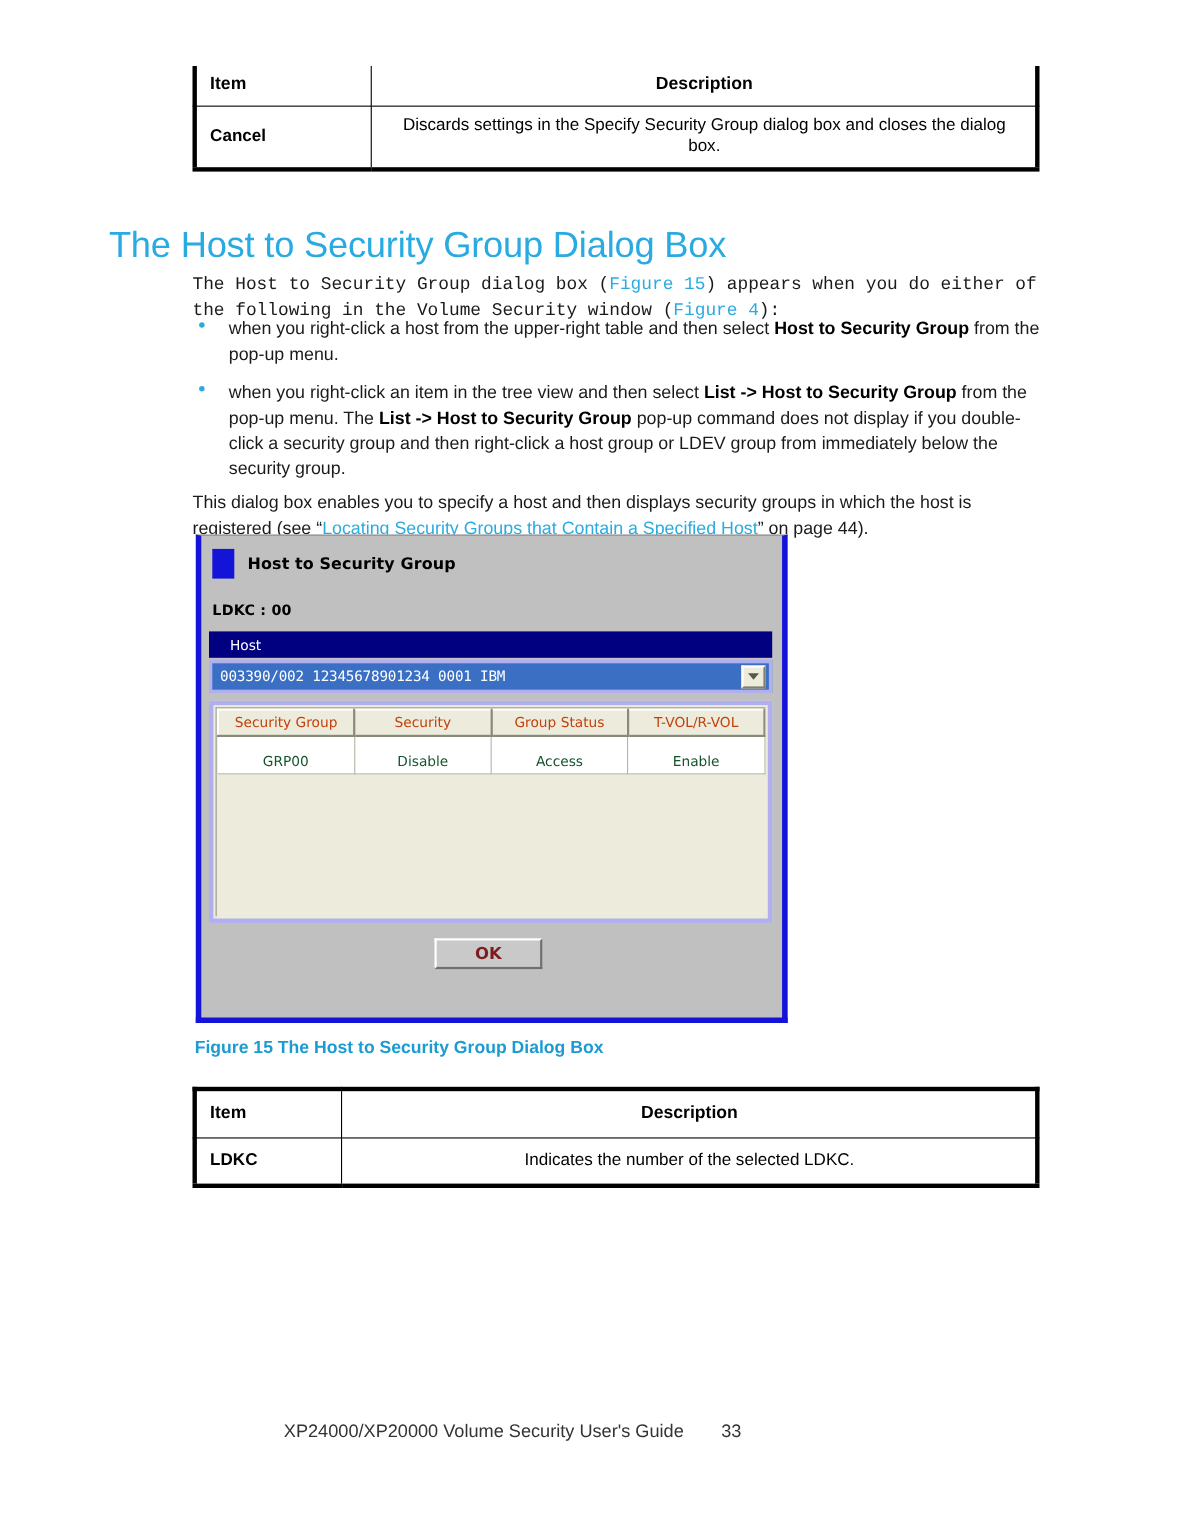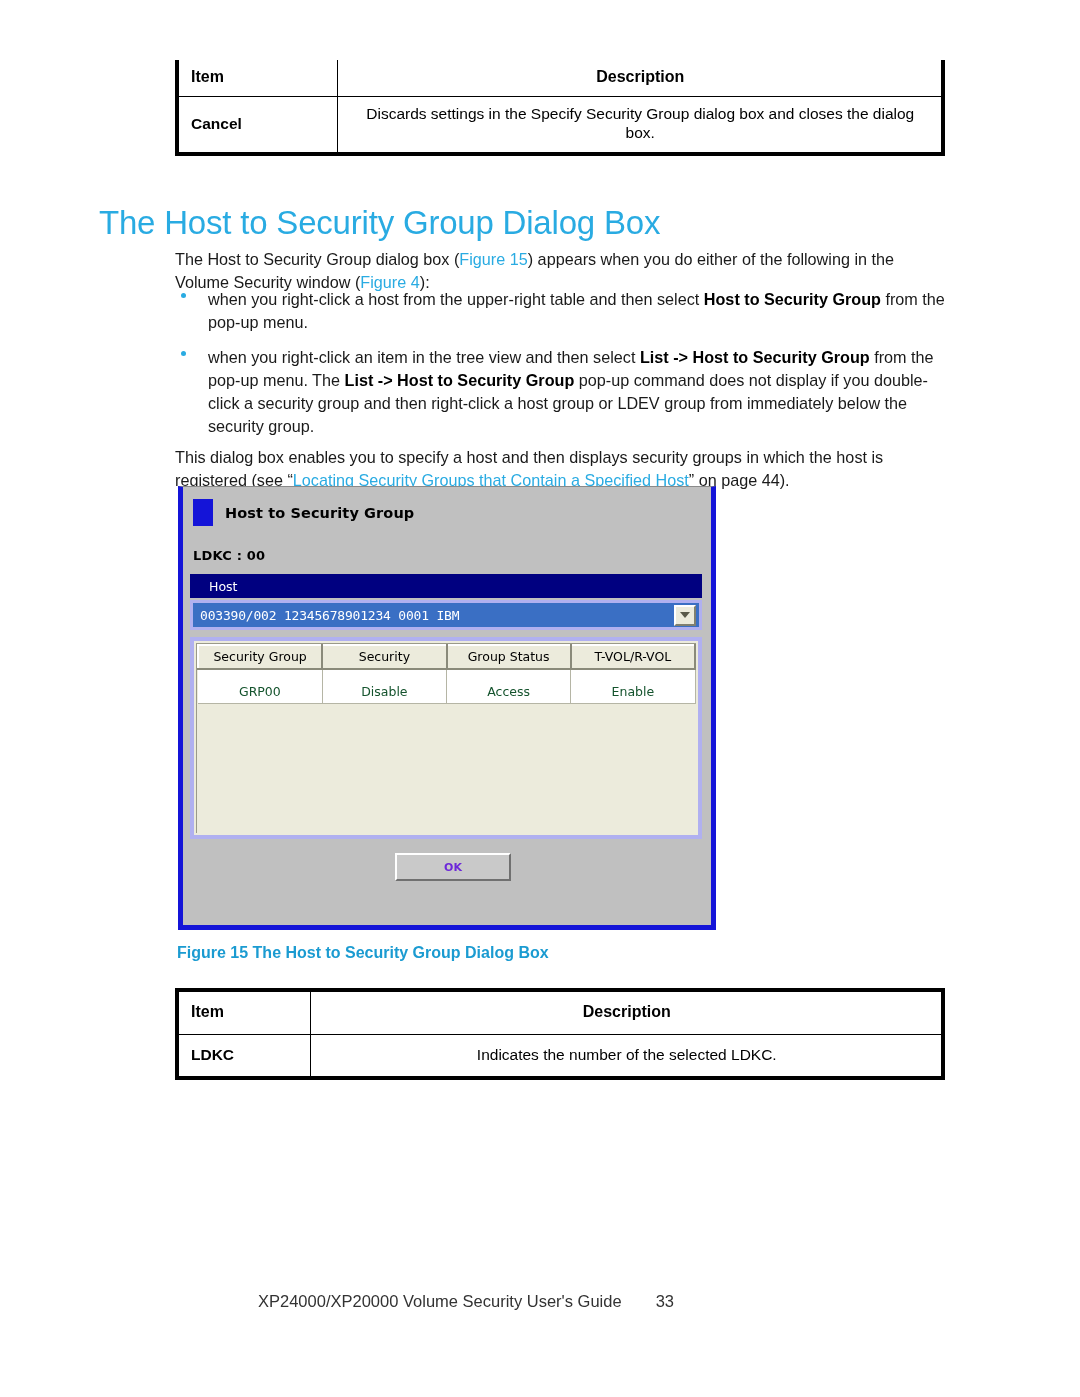--- a/index.html
+++ b/index.html
@@ -73,21 +73,21 @@
 
   
   .body-block {
     position: absolute;
     left: 175px;
     width: 772px;
     font-size: 16.2px;
     line-height: 1.42;
     color: #1a1a1a;
   }
-  #intro-para { top: 232px; }
+  #intro-para { top: 232px; font-family: Liberation Mono, monospace; }
   #registered-para { top: 430px; }
 
   .bullet-list {
     position: absolute;
     left: 175px;
     width: 775px;
     margin: 0;
     padding: 0;
     list-style: none;
   }
@@ -252,49 +252,49 @@
   }
   #sg-table th {
     background: #ecebdc;
     border-top: 2px solid #ffffff;
     border-left: 2px solid #ffffff;
     border-right: 2px solid #8a8a7a;
     border-bottom: 2px solid #8a8a7a;
     font-weight: normal;
     padding: 3px 0 4px 0;
     text-align: center;
-    color: #000000;
+    color: #c2410c;
   }
   #sg-table td {
     background: #ffffff;
     border-right: 1px solid #b5b5a5;
     border-bottom: 1px solid #b5b5a5;
     padding: 14px 0 4px 0;
     text-align: center;
     color: #14532d;
   }
 
   #ok-button {
     position: absolute;
     left: 212px;
     top: 366px;
-    width: 116px;
+    width: 98px;
     height: 28px;
     background: #c9c9c9;
     border-top: 2px solid #ffffff;
     border-left: 2px solid #ffffff;
     border-right: 2px solid #707070;
     border-bottom: 2px solid #707070;
     box-sizing: border-box;
     display: flex;
     align-items: center;
     justify-content: center;
-    font-size: 11px;
+    font-size: 15px;
     font-weight: bold;
-    color: #6d28d9;
+    color: #7f1d1d;
   }
 
   
   #page-footer {
     position: absolute;
     left: 0;
     top: 1292px;
     width: 932px;
     text-align: center;
     font-size: 16.5px;

